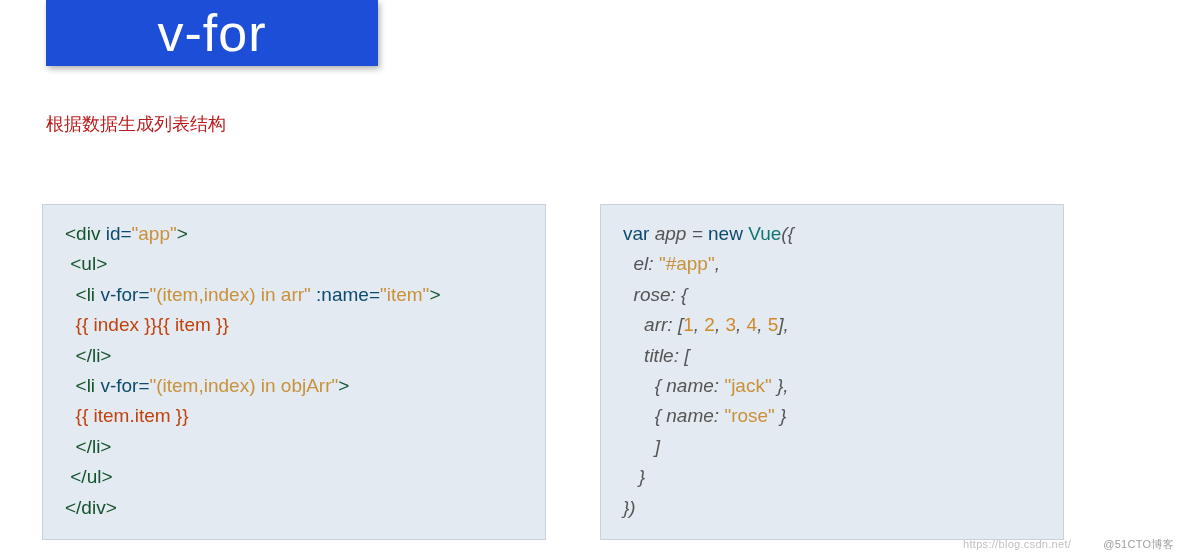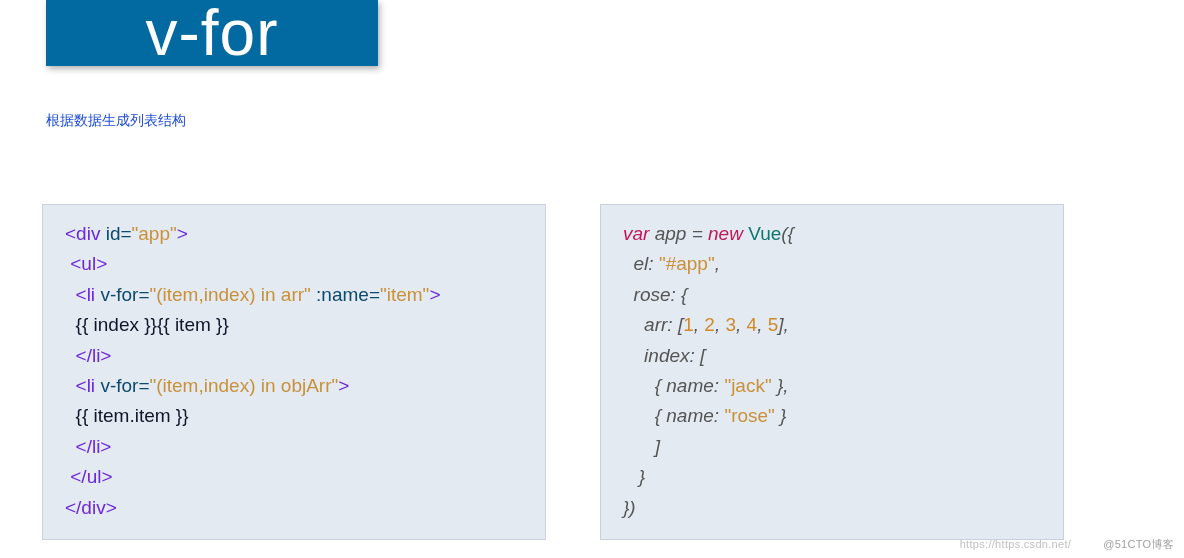--- a/index.html
+++ b/index.html
@@ -10,36 +10,36 @@
     font-family: "Segoe UI", "Microsoft YaHei", Arial, sans-serif;
     position: relative;
     overflow: hidden;
   }
   .title-badge {
     position: absolute;
     left: 46px;
     top: 0;
     width: 332px;
     height: 66px;
-    background: #0369a1;
+    background: #1d4ed8;
     color: #ffffff;
-    font-size: 64px;
+    font-size: 52px;
     font-weight: 300;
     display: flex;
     align-items: center;
     justify-content: center;
     box-shadow: 2px 3px 6px rgba(0,0,0,0.3);
     letter-spacing: 1px;
   }
   .subtitle {
     position: absolute;
     left: 46px;
     top: 112px;
-    font-size: 14px;
-    color: #1d4ed8;
+    font-size: 18px;
+    color: #b91c1c;
   }
   .code-box {
     position: absolute;
     background: #e3eaf2;
     border: 1px solid #c8d2de;
     padding: 14px 22px 16px 22px;
     font-family: Consolas, "Segoe UI", Arial, sans-serif;
     font-size: 19px;
     line-height: 1.6;
     color: #555555;
@@ -49,25 +49,25 @@
     left: 42px;
     top: 204px;
     width: 504px;
   }
   .code-right {
     left: 600px;
     top: 204px;
     width: 464px;
   }
   
-  .t-tag    { color: #6d28d9; }  
+  .t-tag    { color: #14532d; }  
   .t-attr   { color: #0c4a6e; }  
   .t-str    { color: #c9913a; }  
-  .t-txt    { color: #0f172a; }
-  .t-kw     { color: #be185d; font-style: italic; }  
+  .t-txt    { color: #c2410c; }
+  .t-kw     { color: #0c4a6e; }  
   .t-var    { color: #555555; font-style: italic; }
   .t-class  { color: #0f766e; }  
   .t-strjs  { color: #c9913a; }
   .t-num    { color: #d08a2a; }
   .watermark {
     position: absolute;
     right: 10px;
     bottom: 6px;
     font-size: 11px;
     color: #c0c0c0;
@@ -94,22 +94,22 @@
 <span class="t-tag">  &lt;li </span><span class="t-attr">v-for=</span><span class="t-str">"(item,index) in objArr"</span><span class="t-tag">&gt;</span>
 <span class="t-txt">  {{ item.item }}</span>
 <span class="t-tag">  &lt;/li&gt;</span>
 <span class="t-tag"> &lt;/ul&gt;</span>
 <span class="t-tag">&lt;/div&gt;</span></div>
 
 <div class="code-box code-right"><span class="t-kw">var</span><span class="t-var"> app = </span><span class="t-kw">new</span><span class="t-var"> </span><span class="t-class">Vue</span><span class="t-var">({</span>
 <span class="t-var">  el: </span><span class="t-strjs">"#app"</span><span class="t-var">,</span>
 <span class="t-var">  rose: {</span>
 <span class="t-var">    arr: [</span><span class="t-num">1</span><span class="t-var">, </span><span class="t-num">2</span><span class="t-var">, </span><span class="t-num">3</span><span class="t-var">, </span><span class="t-num">4</span><span class="t-var">, </span><span class="t-num">5</span><span class="t-var">],</span>
-<span class="t-var">    index: [</span>
+<span class="t-var">    title: [</span>
 <span class="t-var">      { name: </span><span class="t-strjs">"jack"</span><span class="t-var"> },</span>
 <span class="t-var">      { name: </span><span class="t-strjs">"rose"</span><span class="t-var"> }</span>
 <span class="t-var">      ]</span>
 <span class="t-var">   }</span>
 <span class="t-var">})</span></div>
 
 <div class="watermark">
-  <span>https://https.csdn.net/</span><span class="handle">@51CTO博客</span>
+  <span>https://blog.csdn.net/</span><span class="handle">@51CTO博客</span>
 </div>
 
 </body></html>

